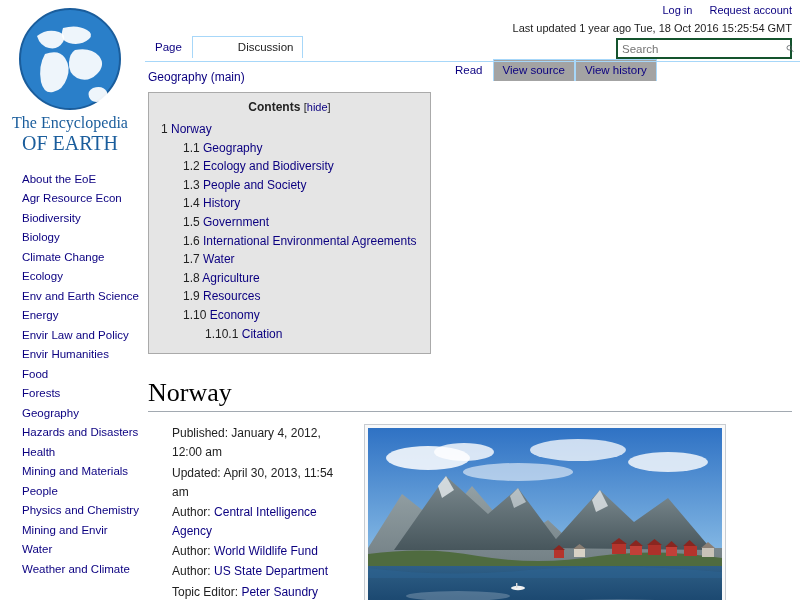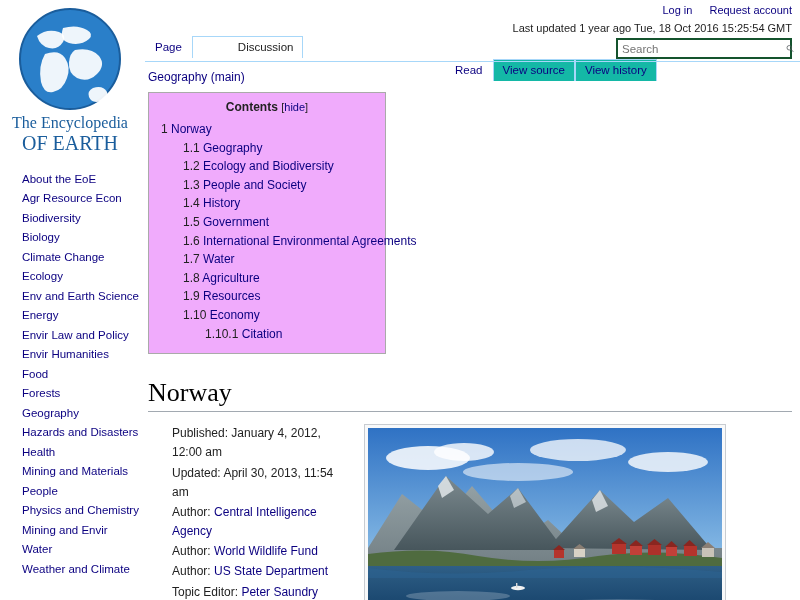--- a/index.html
+++ b/index.html
@@ -80,21 +80,21 @@
     position: absolute;
     left: 140px; top: 36px;
     width: 660px; height: 26px;
   }
   .tab-left { position: absolute; left: 5px; top: 0; display: flex; }
   .tab-right { position: absolute; left: 305px; top: 0; display: flex; margin-top: 23px; }
   .tab {
     font-size: 11.5px;
     padding: 4px 9px 5px 9px;
     color: #0b0080;
-    background: #14b8a6;
+    background: #a3a3a3;
     border: 1px solid #a7d7f9;
     border-bottom: none;
     white-space: nowrap;
   }
   .tab.selected {
     background: #ffffff;
     color: #222;
     padding-left: 45px;
   }
   .tab.plain { border-color: transparent; background: transparent; }
@@ -138,23 +138,23 @@
     left: 148px; top: 70px;
     width: 644px;
   }
   #breadcrumb {
     font-size: 12px;
     margin-bottom: 8px;
   }
 
   
   #toc {
-    width: 238px;
+    width: 283px;
     border: 1px solid #aaa;
-    background: #f0abfc;
+    background: #e5e5e5;
     padding: 7px 10px 10px 10px;
     font-size: 12px;
   }
   #toc-title {
     text-align: center;
     font-weight: bold;
     margin-bottom: 6px;
   }
   #toc-title .toggle { font-weight: normal; font-size: 11px; }
   .toc-list { list-style: none; margin: 0; padding: 0; }

